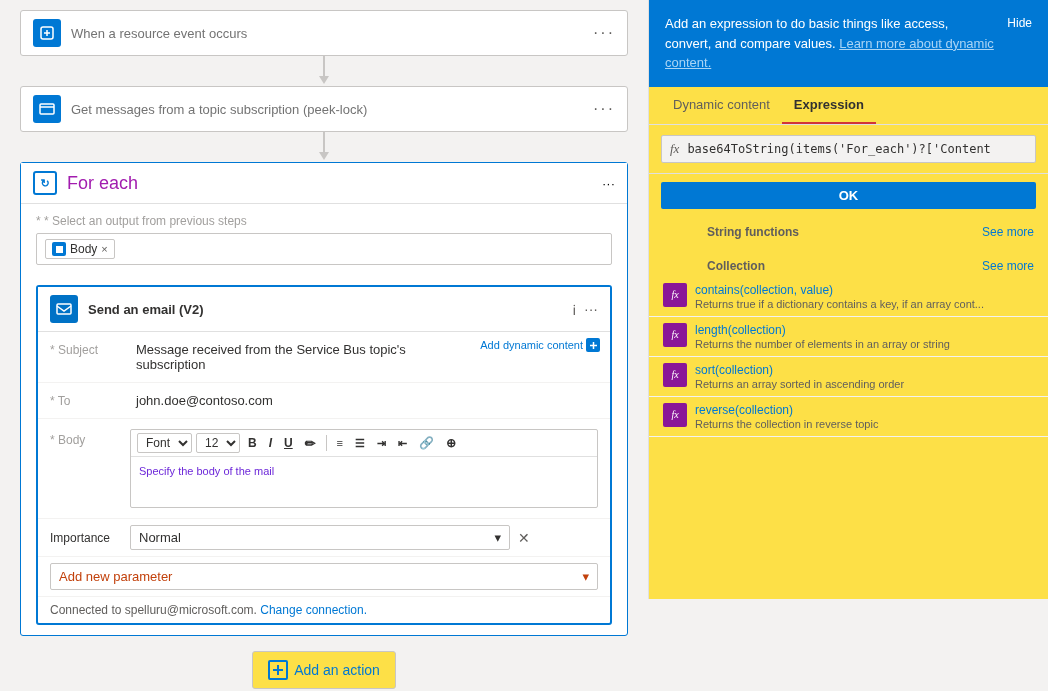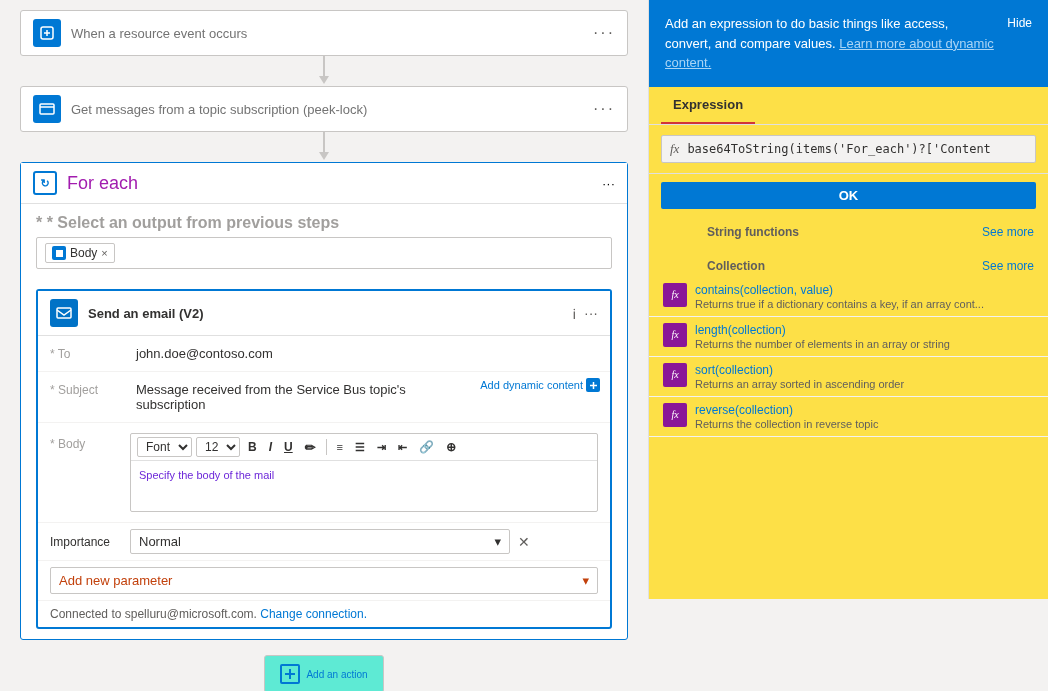--- a/index.html
+++ b/index.html
@@ -126,24 +126,23 @@
       font-weight: 400;
       color: #a21caf;
     }
 
     .foreach-content {
       padding: 10px 15px;
     }
 
     
     .select-output-label {
-      font-size: 16px;
+      font-size: 12px;
       color: #a19f9d;
       margin-bottom: 5px;
-      font-weight: bold;
     }
 
     .body-tag {
       background: #fff;
       border: 1px solid #c8c6c4;
       border-radius: 2px;
       display: inline-flex;
       align-items: center;
       padding: 2px 6px;
       font-size: 12px;
@@ -417,26 +416,26 @@
     .add-action-container {
       display: flex;
       justify-content: center;
       margin-top: 15px;
     }
 
     .add-action-btn {
       display: flex;
       align-items: center;
       gap: 6px;
-      background: #5eead4;
+      background: #fde047;
       border: 1px solid #c8c6c4;
       border-radius: 3px;
       padding: 8px 15px;
       cursor: pointer;
-      font-size: 10px;
+      font-size: 14px;
       color: #0078d4;
     }
 
     .add-action-icon {
       width: 20px;
       height: 20px;
       border: 2px solid #0078d4;
       border-radius: 2px;
       display: flex;
       align-items: center;
@@ -688,36 +687,36 @@
           </div>
           <span class="email-title">Send an email (V2)</span>
           <div class="email-header-icons">
             <span style="font-size:14px; color:#605e5c; cursor:pointer;">ℹ</span>
             <span style="font-size:14px; color:#605e5c; cursor:pointer;">···</span>
           </div>
         </div>
 
         <div class="email-body">
 
-          <div class="field-row">
-            <div class="field-label">* To</div>
-            <div class="field-value">john.doe@contoso.com</div>
-          </div>
-
           <div class="field-row subject-row">
             <div class="field-label">* Subject</div>
             <div class="field-value" style="padding-right: 120px;">Message received from the Service Bus topic's subscription</div>
             <div class="add-dynamic-link">
               <span>Add dynamic content</span>
               <div class="add-dynamic-icon">
                 <svg viewBox="0 0 9 9">
                     <path d="M4.5 1v7M1 4.5h7" stroke="white" stroke-width="1.5"></path>
                   </svg>
               </div>
             </div>
+          </div>
+
+          <div class="field-row">
+            <div class="field-label">* To</div>
+            <div class="field-value">john.doe@contoso.com</div>
           </div>
 
           <div class="field-row" style="align-items: flex-start;">
             <div class="field-label" style="padding-top: 8px;">* Body</div>
             <div style="flex:1;">
               <div class="body-editor">
                 <div class="body-toolbar">
                   <select class="toolbar-select">
                     <option>Font</option>
                   </select>
@@ -788,20 +787,23 @@
 
   <div class="right-info-box">
     <div class="right-info-text">
       <span>Add an expression to do basic things like access, convert, and compare values.</span>
       <a href="#">Learn more about dynamic content.</a>
     </div>
     <span class="right-info-hide">Hide</span>
   </div>
 
   <div class="right-tabs">
+    <div class="right-tab">
+      <span>Dynamic content</span>
+    </div>
     <div class="right-tab active">
       <span>Expression</span>
     </div>
   </div>
 
   <div class="expression-input-area">
     <div class="expression-input-row">
       <span class="fx-badge">fx</span>
       <span class="expression-text">base64ToString(items('For_each')?['Content</span>
     </div>

